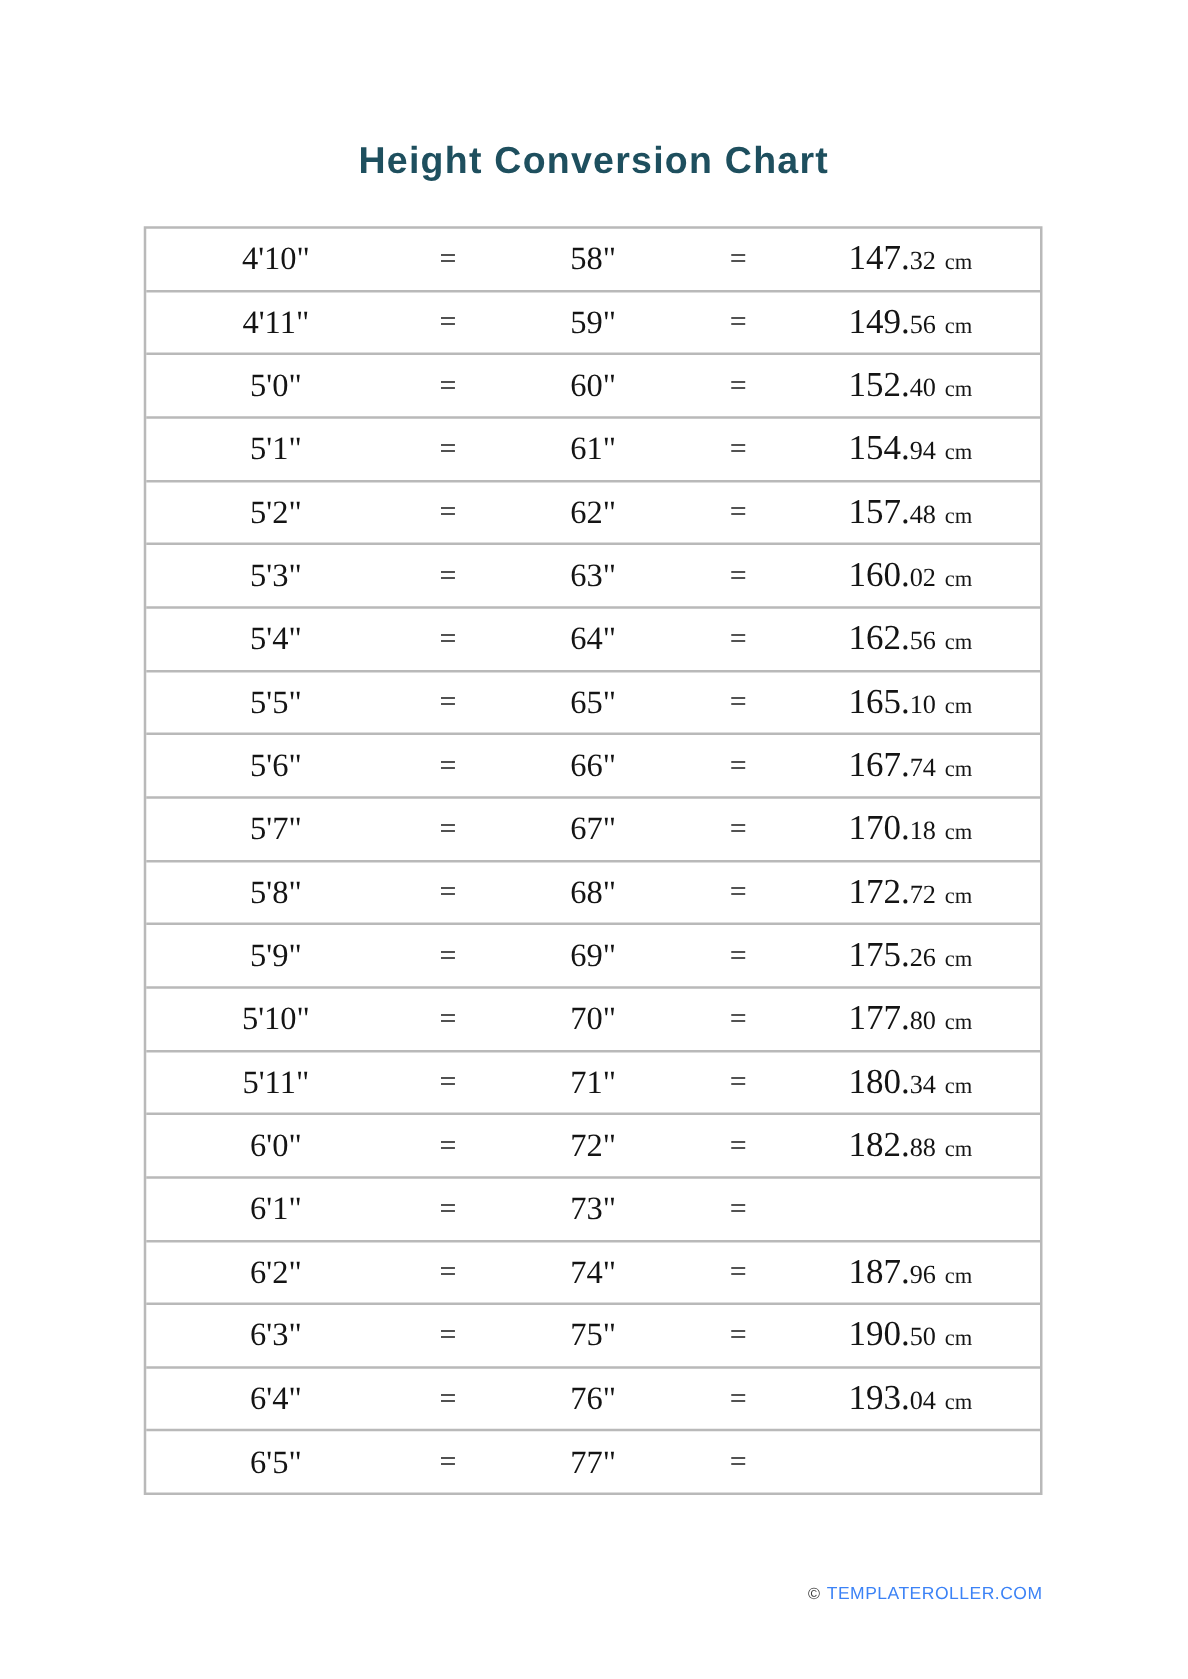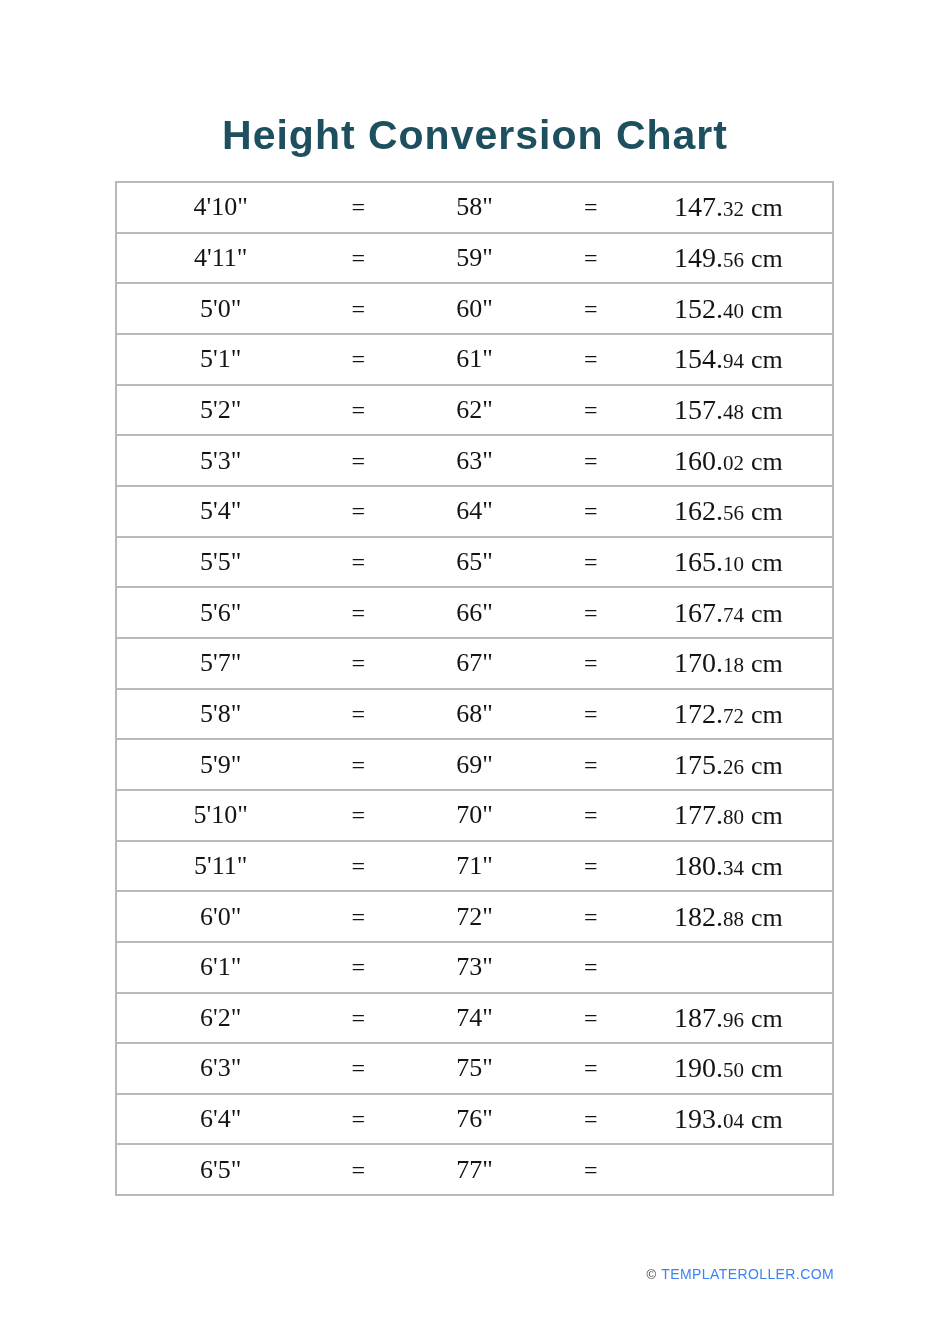--- a/index.html
+++ b/index.html
@@ -11,21 +11,21 @@
     position: relative;
     overflow: hidden;
   }
   .page { position: absolute; inset: 0; background: #ffffff; }
 
   .title {
     position: absolute;
     top: 112px; left: 0; right: 0;
     text-align: center;
     font-family: "Liberation Sans", sans-serif;
-    font-size: 41px;
+    font-size: 30px;
     font-weight: 800;
     letter-spacing: 1px;
     color: #1e4f5e;
   }
 
   .tbl {
     position: absolute;
     top: 181px; left: 115px;
     width: 719px; height: 1015px;
     border: 2px solid #b9b9b9;
@@ -42,21 +42,21 @@
   .row + .row { border-top: 2px solid #b9b9b9; }
   .cell {
     text-align: center;
     font-size: 26px;
     line-height: 1;
     white-space: nowrap;
   }
   .cell.eq { font-size: 24px; }
   .cm-main { font-size: 28px; }
   .cm-frac { font-size: 21px; }
-  .cm-unit { font-size: 26px; margin-left: 7px; }
+  .cm-unit { font-size: 18px; margin-left: 7px; }
 
   .footer {
     position: absolute;
     top: 1266px;
     right: 116px;
     font-family: "Liberation Sans", sans-serif;
     font-size: 14px;
     letter-spacing: 0.4px;
     white-space: nowrap;
   }

